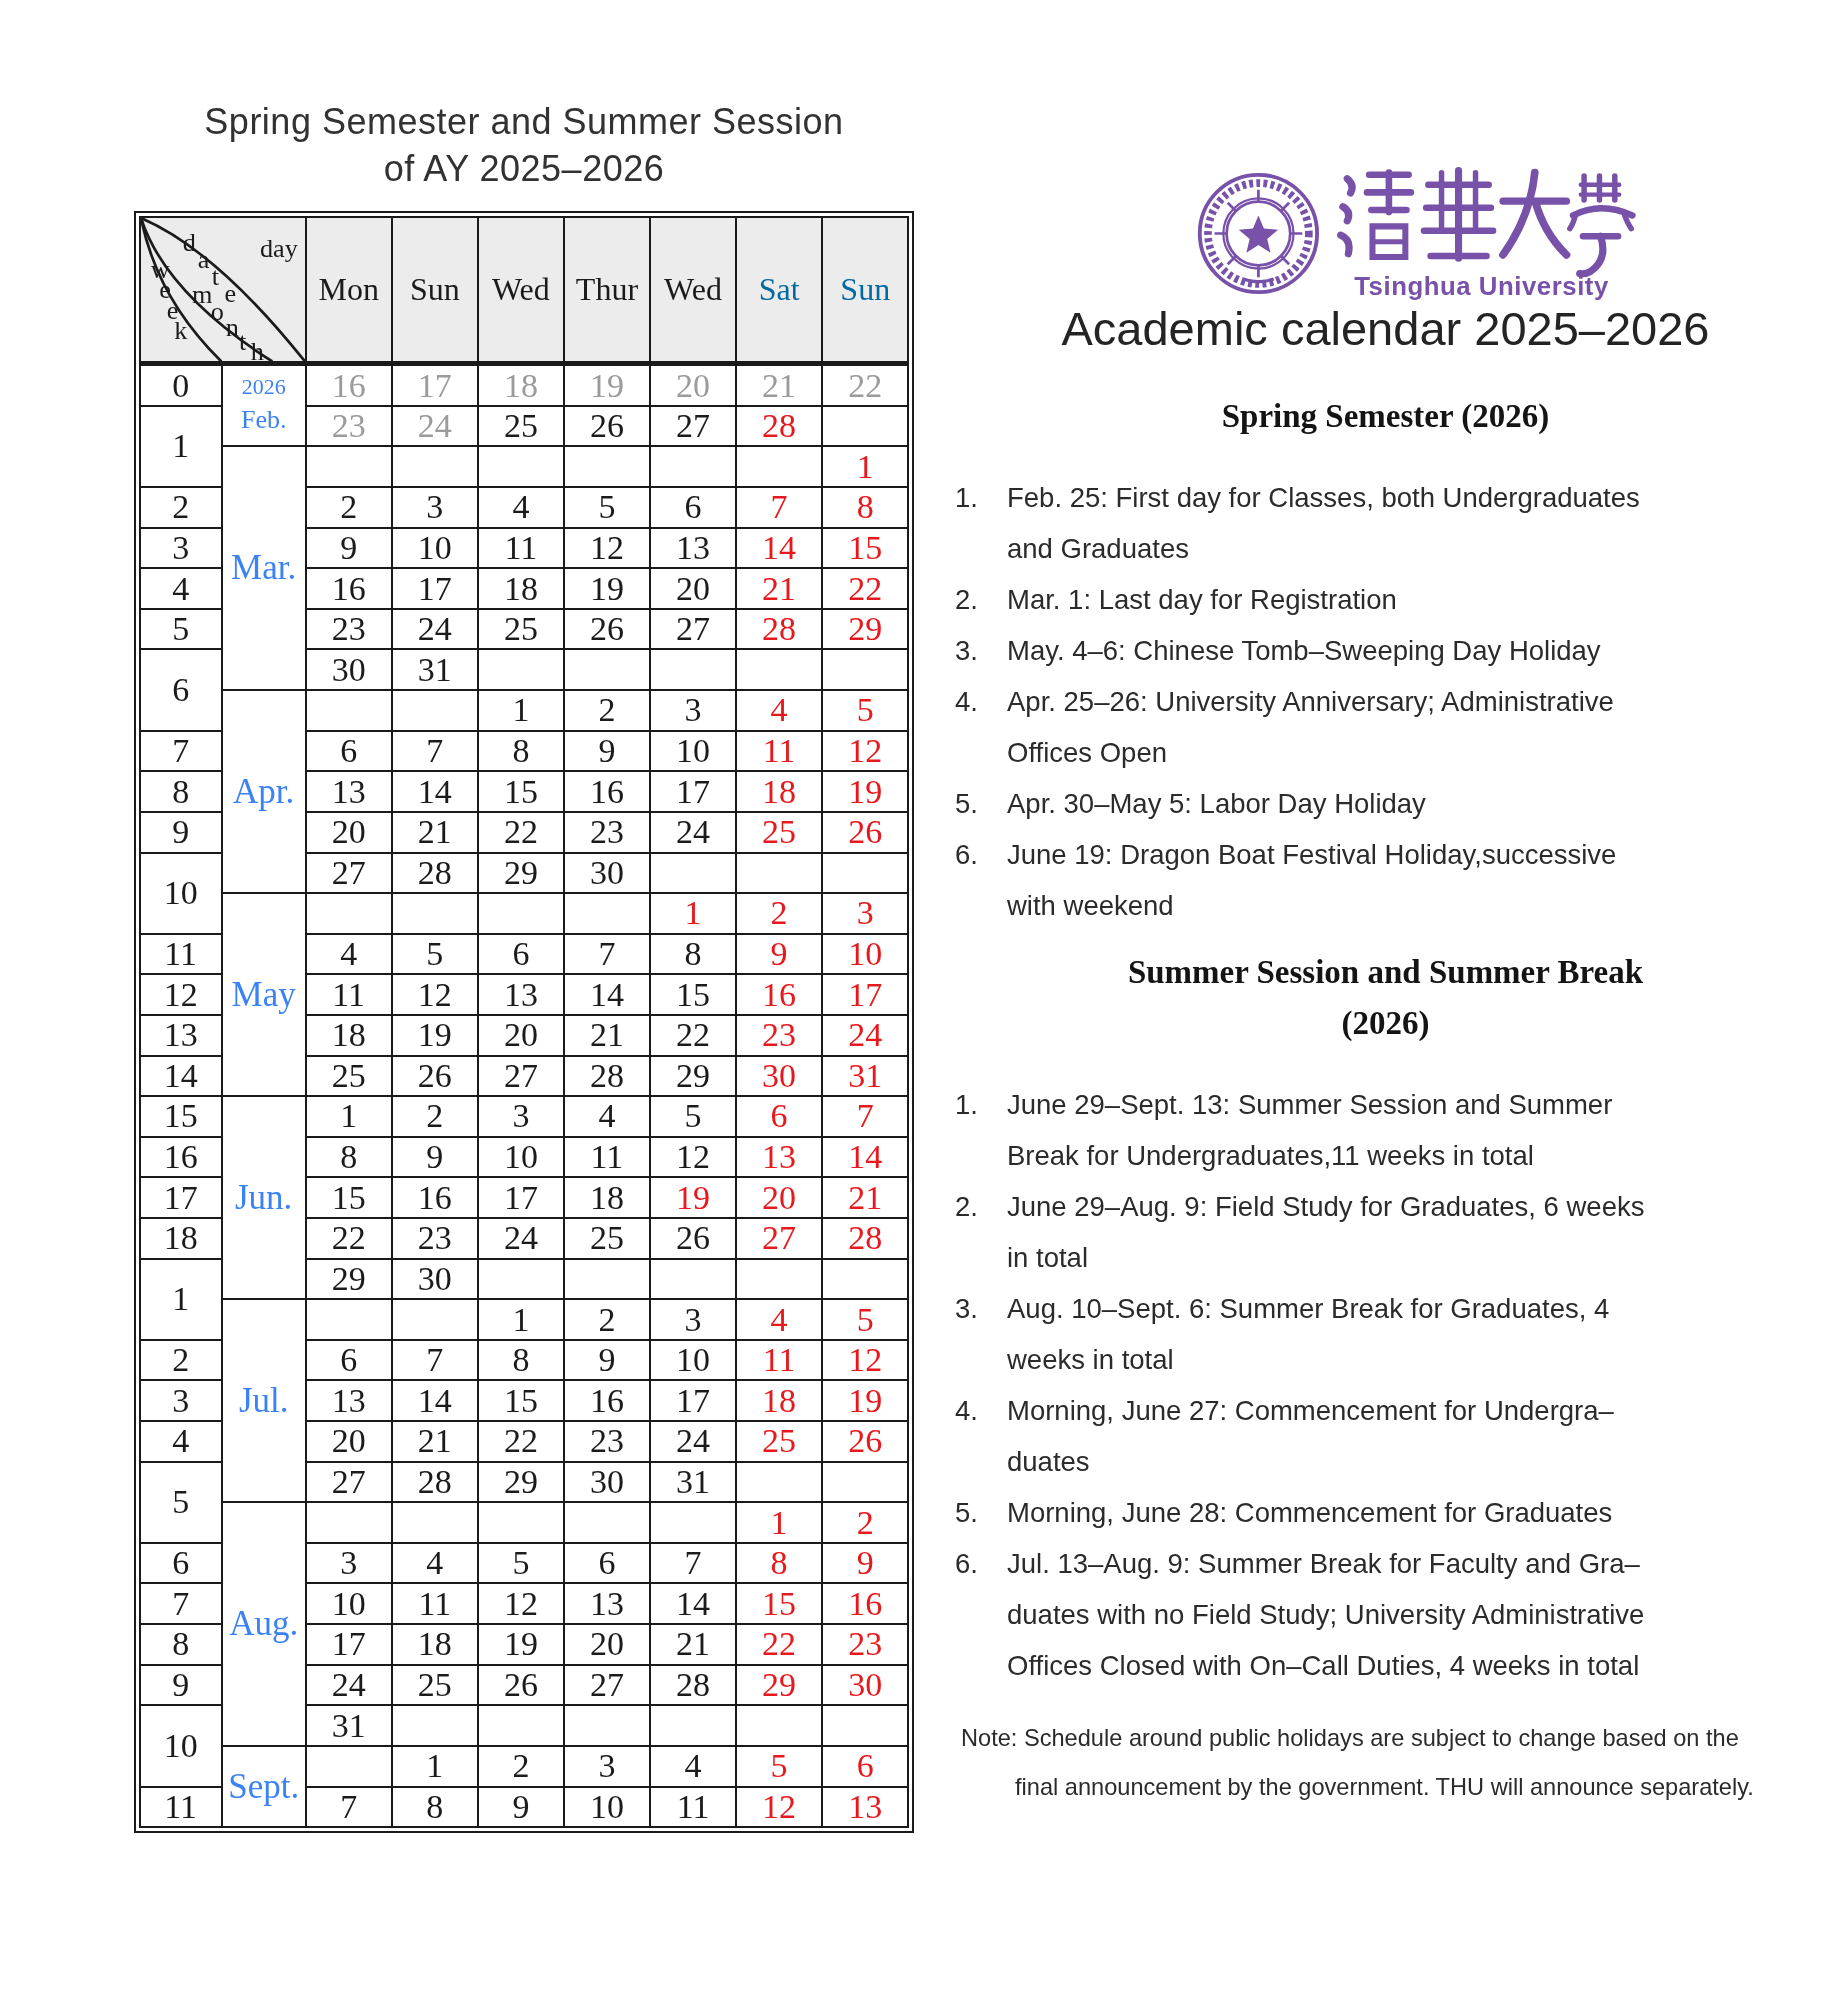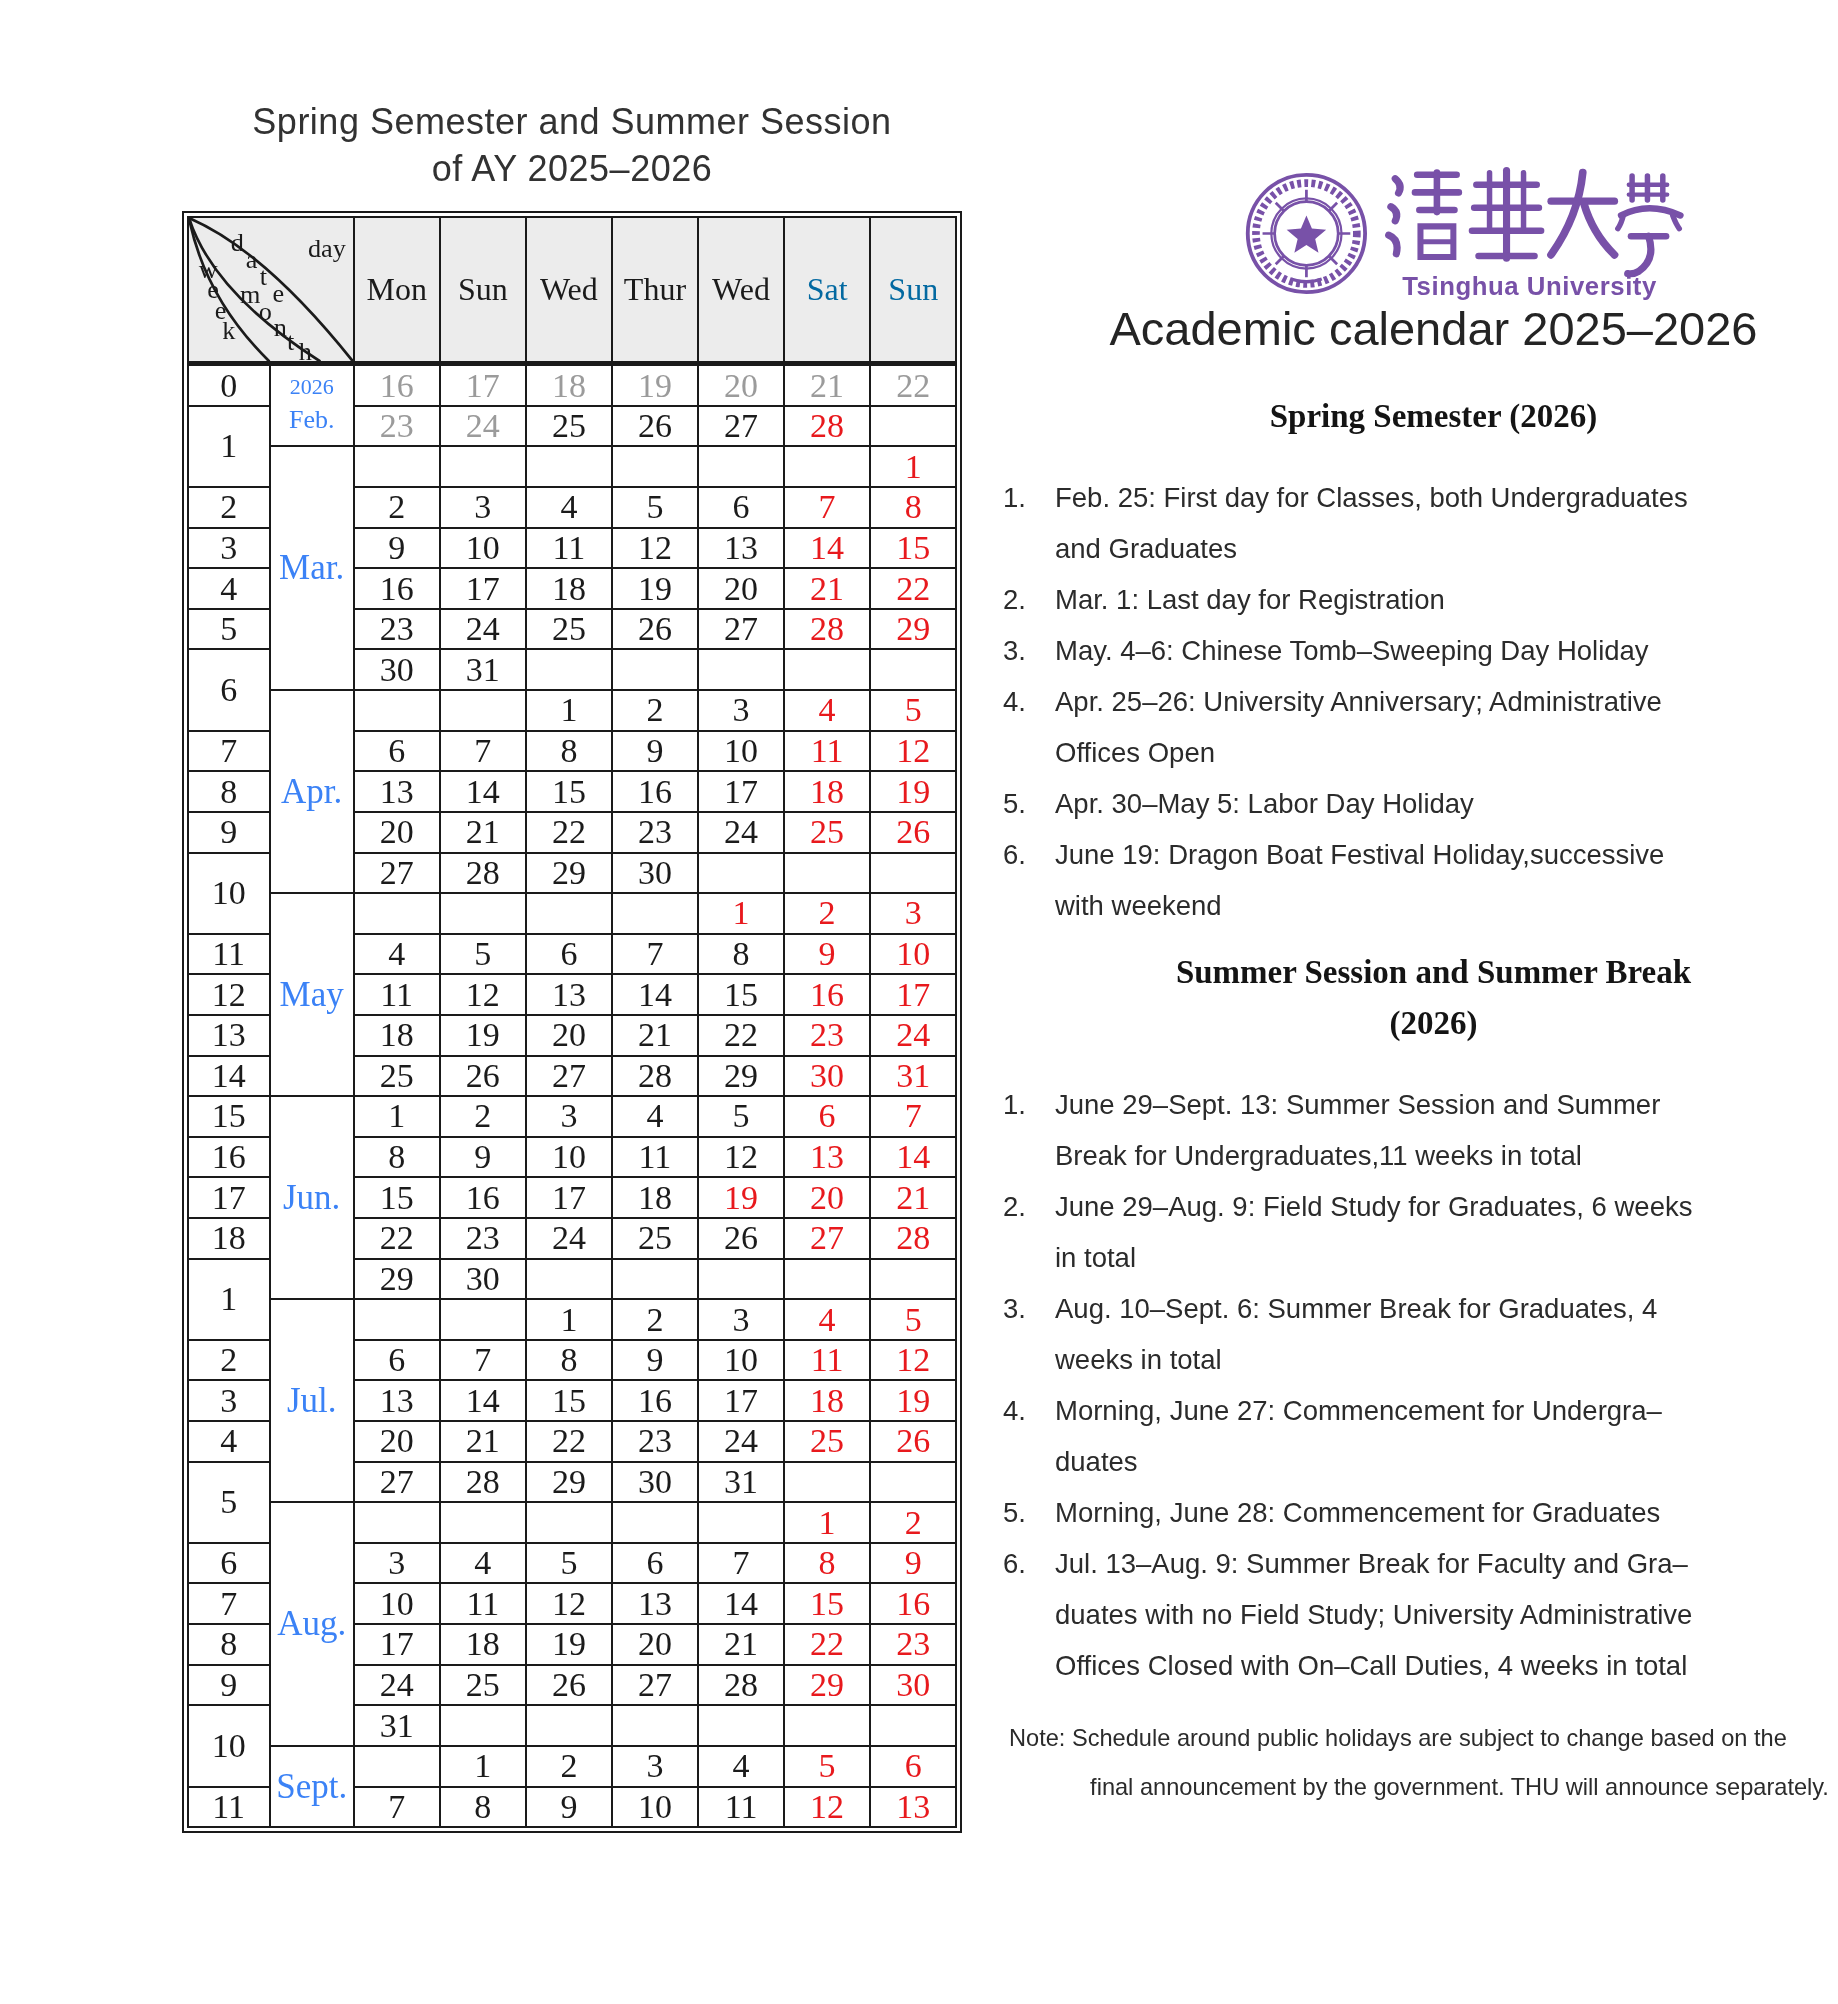--- a/index.html
+++ b/index.html
@@ -1,20 +1,19 @@
 <!DOCTYPE html>
 <html style="font-size:8.8px"><head>
 <meta charset="utf-8">
 <style>
   html,body { margin:0; padding:0; background:#ffffff; }
   .page {
     position:relative; width:1783px; height:2005px; background:#fff;
     font-family:"Liberation Sans","DejaVu Sans",sans-serif; color:#1b1b1b;
     overflow:hidden;
-    margin-left:48px;
   }
 
   
   .left-title {
     position:absolute; left:134px; top:98px; width:780px;
     text-align:center; font-size:36px; font-weight:300; color:#323232;
     line-height:47px; letter-spacing:0.5px;
   }
 
   
@@ -70,21 +69,21 @@
   .summer-list { top:1079px; }
   .cal-li { display:flex; align-items:flex-start; }
   .cal-li .num { flex:none; width:52px; line-height:51px; }
   .li-lines { flex:1; }
   .li-line { line-height:51px; white-space:nowrap; }
 
   .note {
     position:absolute; left:961px; top:1714px; width:847px;
     font-size:23.6px; color:#2b2b2b; line-height:49px;
   }
-  .note .note-line2 { padding-left:54px;text-align:center; }
+  .note .note-line2 { padding-left:54px; }
 </style>
 </head>
 <body>
 
 <div class="page">
 
   <div class="left-title">
     <div>Spring Semester and Summer Session</div>
     <div>of AY 2025–2026</div>
   </div>

